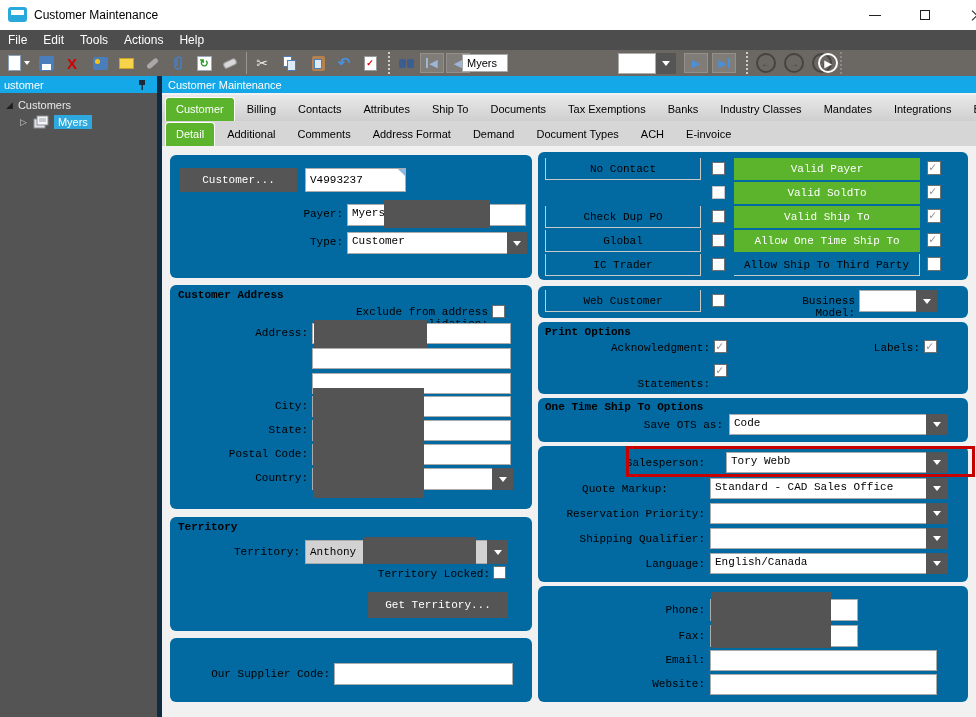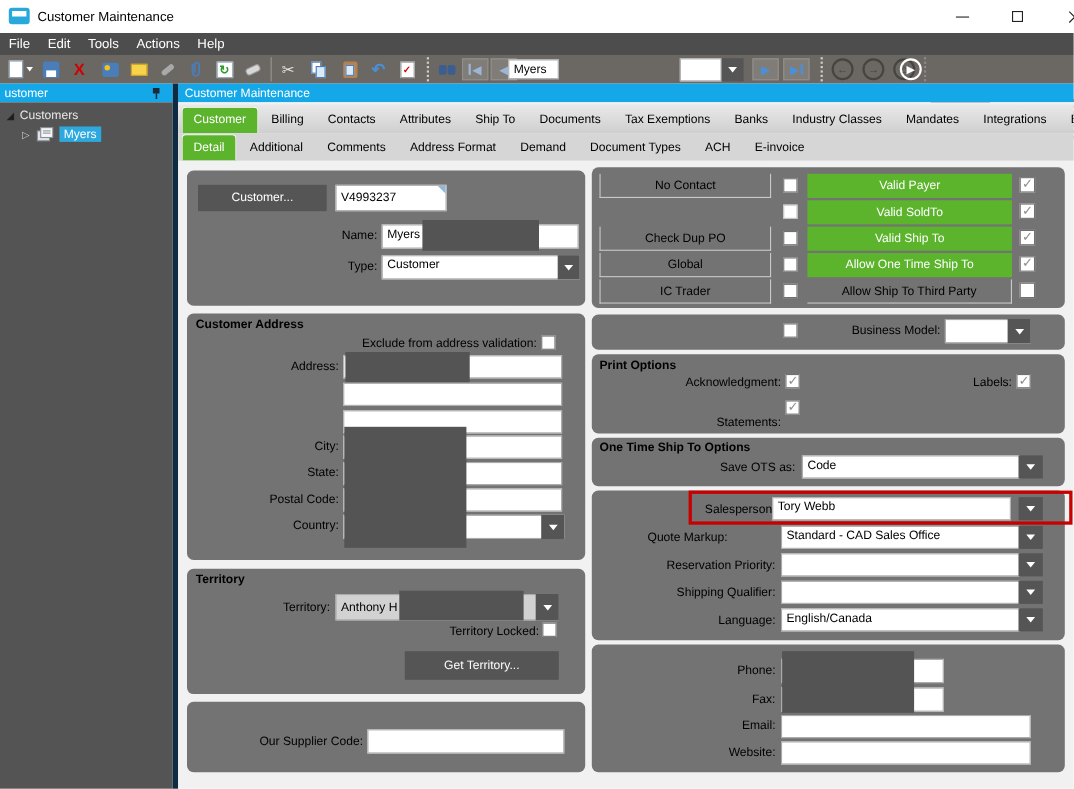--- a/index.html
+++ b/index.html
@@ -39,21 +39,21 @@
   #vstrip { position:absolute; left:157px; top:76px; width:5px; height:641px; background:#0e2b44; }
   .tree-row { position:absolute; display:flex; align-items:center; gap:5px; }
   .sel { background:#2ea9df; color:#fff; padding:1px 4px; }
   
   #main { position:absolute; left:162px; top:93px; width:814px; height:624px; background:#f1f1f1; }
   .tabrow { position:absolute; left:0; width:814px; display:flex; align-items:flex-end; gap:2px; padding-left:3px; overflow:hidden; }
   #tabrow1 { top:2px; height:26px; background:linear-gradient(#e9e9e9,#cfcfcf); }
   #tabrow2 { top:28px; height:25px; background:#d6d6d6; }
   .tab { padding:5px 10px 6px 10px; white-space:nowrap; color:#000; }
   .tab.active { background:#5bb42c; color:#fff; border:1px solid #fff; border-bottom:none; border-radius:4px 4px 0 0; }
-  .grp { position:absolute; background:#737373; border-radius:6px; }
+  .grp { position:absolute; background:#0369a1; border-radius:6px;font-family:Liberation Mono, monospace; }
   .gtitle { position:absolute; font-weight:bold; }
   .rlabel { position:absolute; text-align:right; }
   .fld { position:absolute; background:#fff; border:1px solid #ababab; padding:2px 4px; overflow:hidden; white-space:nowrap; }
   .fld.gray { background:#d2d2d2; }
   .combo-btn { position:absolute; background:#555; display:flex; align-items:center; justify-content:center; }
   .combo-btn s { border-left:4px solid transparent; border-right:4px solid transparent; border-top:5px solid #fff; display:block; }
   .darkbtn { position:absolute; background:#555; color:#fff; display:flex; align-items:center; justify-content:center; }
   .cb { position:absolute; width:13px; height:13px; background:#fff; border:1px solid #707070; }
   .cb.dis { border-color:#c4c4c4; }
   .cb.checked::after { content:"✓"; color:#8f8f8f; font-size:12px; position:absolute; left:1px; top:-2px; }
@@ -227,21 +227,21 @@
     <span class="tab">Document Types</span>
     <span class="tab">ACH</span>
     <span class="tab">E-invoice</span>
   </div>
 </div>
 
 <div class="grp" style="left:170px;top:155px;width:362px;height:123px;">
   <span class="darkbtn" style="left:10px;top:13px;width:117px;height:24px;">Customer...</span>
   <span class="fld" style="left:135px;top:13px;width:101px;height:24px;padding-top:5px;">V4993237</span>
   <span class="corner" style="left:228px;top:14px;"></span>
-  <span class="rlabel" style="left:85px;top:53px;width:88px;">Name:</span>
+  <span class="rlabel" style="left:85px;top:53px;width:88px;">Payer:</span>
   <span class="fld" style="left:177px;top:49px;width:179px;height:22px;">Myers</span>
   <span class="redact" style="left:214px;top:45px;width:106px;height:28px;"></span>
   <span class="rlabel" style="left:85px;top:81px;width:88px;">Type:</span>
   <span class="fld" style="left:177px;top:77px;width:180px;height:22px;">Customer</span>
   <span class="combo-btn" style="left:337px;top:77px;width:20px;height:22px;">
       <s></s>
     </span>
 </div>
 
 <div class="grp" style="left:170px;top:285px;width:362px;height:224px;">
@@ -305,20 +305,21 @@
   <span class="greenbar" style="left:196px;top:78px;width:186px;height:22px;">Allow One Time Ship To</span>
   <span class="cb checked" style="left:389px;top:81px;width:14px;height:14px;"></span>
 
   <span class="lblbox" style="left:7px;top:102px;width:156px;height:22px;">IC Trader</span>
   <span class="cb" style="left:174px;top:106px;"></span>
   <span class="plainbar" style="left:196px;top:102px;width:186px;height:22px;">Allow Ship To Third Party</span>
   <span class="cb" style="left:389px;top:105px;width:14px;height:14px;"></span>
 </div>
 
 <div class="grp" style="left:538px;top:286px;width:430px;height:32px;">
+  <span class="lblbox" style="left:7px;top:4px;width:156px;height:22px;">Web Customer</span>
   <span class="cb" style="left:174px;top:8px;"></span>
   <span class="rlabel" style="left:227px;top:9px;width:90px;">Business Model:</span>
   <span class="fld" style="left:321px;top:4px;width:78px;height:22px;"></span>
   <span class="combo-btn" style="left:378px;top:4px;width:21px;height:22px;">
       <s></s>
     </span>
 </div>
 
 <div class="grp" style="left:538px;top:322px;width:430px;height:72px;">
   <span class="gtitle" style="left:7px;top:4px;">Print Options</span>
@@ -334,21 +335,21 @@
   <span class="gtitle" style="left:7px;top:3px;">One Time Ship To Options</span>
   <span class="rlabel" style="left:7px;top:21px;width:178px;">Save OTS as:</span>
   <span class="fld" style="left:191px;top:16px;width:198px;height:21px;">Code</span>
   <span class="combo-btn" style="left:388px;top:16px;width:22px;height:21px;">
       <s></s>
     </span>
 </div>
 
 <div class="grp" style="left:538px;top:446px;width:430px;height:136px;">
   <span class="rlabel" style="left:7px;top:11px;width:160px;">Salesperson:</span>
-  <span class="fld" style="left:164px;top:6px;width:217px;height:21px;">Tory Webb</span>
+  <span class="fld" style="left:188px;top:6px;width:217px;height:21px;">Tory Webb</span>
   <span class="combo-btn" style="left:388px;top:6px;width:22px;height:21px;">
       <s></s>
     </span>
 
   <span class="rlabel" style="left:7px;top:37px;width:160px;text-align:center;">Quote Markup:</span>
   <span class="fld" style="left:172px;top:32px;width:217px;height:21px;">Standard - CAD Sales Office</span>
   <span class="combo-btn" style="left:388px;top:32px;width:22px;height:21px;">
       <s></s>
     </span>
 

